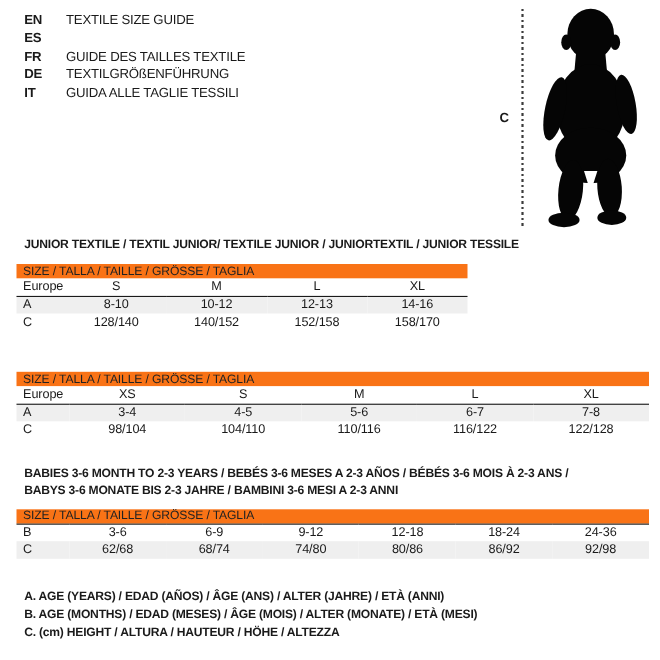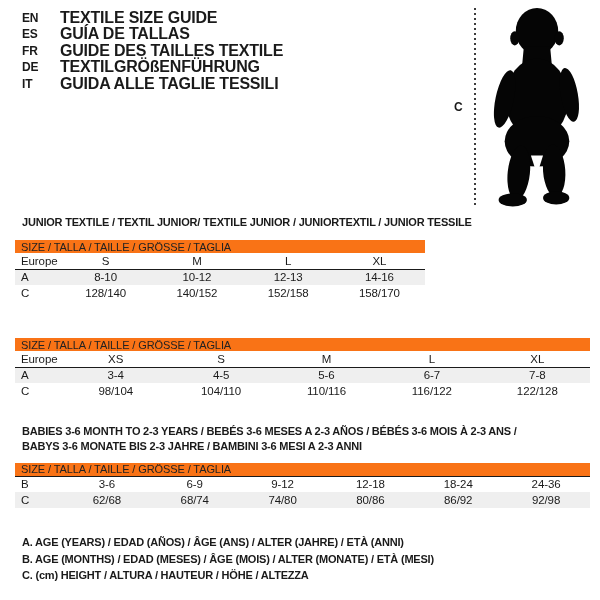--- a/index.html
+++ b/index.html
@@ -6,21 +6,21 @@
   html,body { background:#fff; }
   .canvas {
     position:relative; width:600px; height:600px; background:#ffffff;
     font-family:"Liberation Sans", sans-serif; color:#1a1a1a; overflow:hidden;
   }
 
   
   .lang-list { position:absolute; top:10px; left:22px; }
   .lang-row { display:flex; line-height:16.4px; }
   .lang-code { width:38px; font-weight:bold; font-size:12px; letter-spacing:-0.2px; }
-  .lang-label { font-weight:bold; font-size:16px; letter-spacing:-0.2px; }
+  .lang-label { font-weight:normal; font-size:12px; letter-spacing:-0.2px; }
 
   
   .figure { position:absolute; top:0; left:440px; width:160px; height:212px; }
   .measure-line {
     position:absolute; left:34px; top:8px; width:2px; height:198px;
     background:repeating-linear-gradient(to bottom,#3c3c3c 0 2px,transparent 2px 5px);
   }
   .measure-label {
     position:absolute; left:14px; top:100px; font-weight:bold; font-size:12px;
   }
@@ -60,21 +60,20 @@
 
 <div class="canvas">
 
   <div class="lang-list">
     <div class="lang-row">
       <span class="lang-code">EN</span>
       <span class="lang-label">TEXTILE SIZE GUIDE</span>
     </div>
     <div class="lang-row">
       <span class="lang-code">ES</span>
-      <span class="lang-label">GUÍA DE TALLAS</span>
     </div>
     <div class="lang-row">
       <span class="lang-code">FR</span>
       <span class="lang-label">GUIDE DES TAILLES TEXTILE</span>
     </div>
     <div class="lang-row">
       <span class="lang-code">DE</span>
       <span class="lang-label">TEXTILGRÖßENFÜHRUNG</span>
     </div>
     <div class="lang-row">

